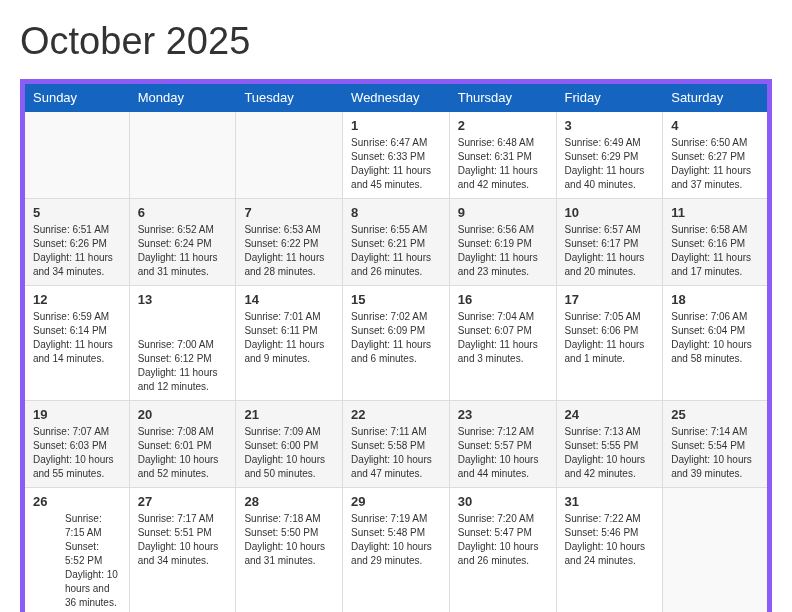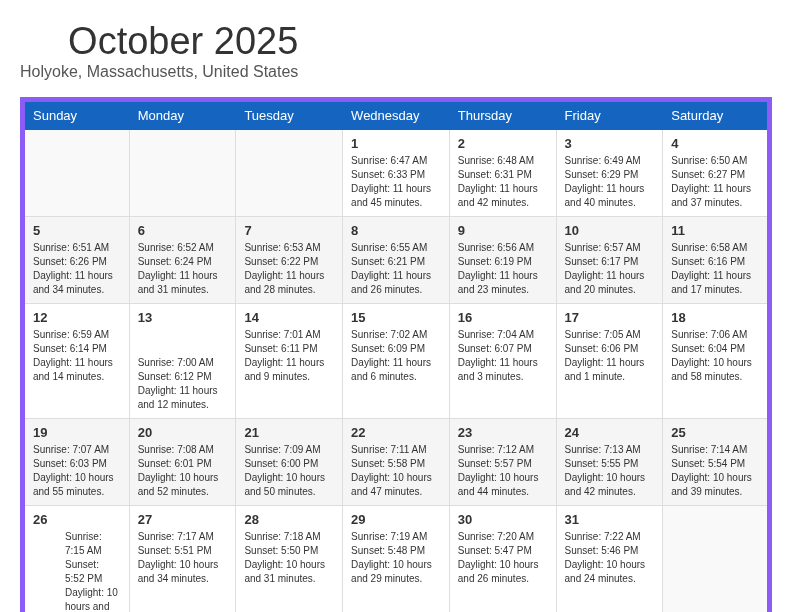--- a/index.html
+++ b/index.html
@@ -91,21 +91,20 @@
     .empty {
       background: #f9f9f9 !important;
     }
   </style>
 </head>
 <body>
 
 <div class="header">
   <div class="title-block">
     <div class="month-title">October 2025</div>
-    <div class="location">Holyoke, Massachusetts, United States</div>
   </div>
 </div>
 
 <table class="calendar">
   <thead>
     <tr>
     <th>Sunday</th>
         <th>Monday</th>
         <th>Tuesday</th>
         <th>Wednesday</th>

